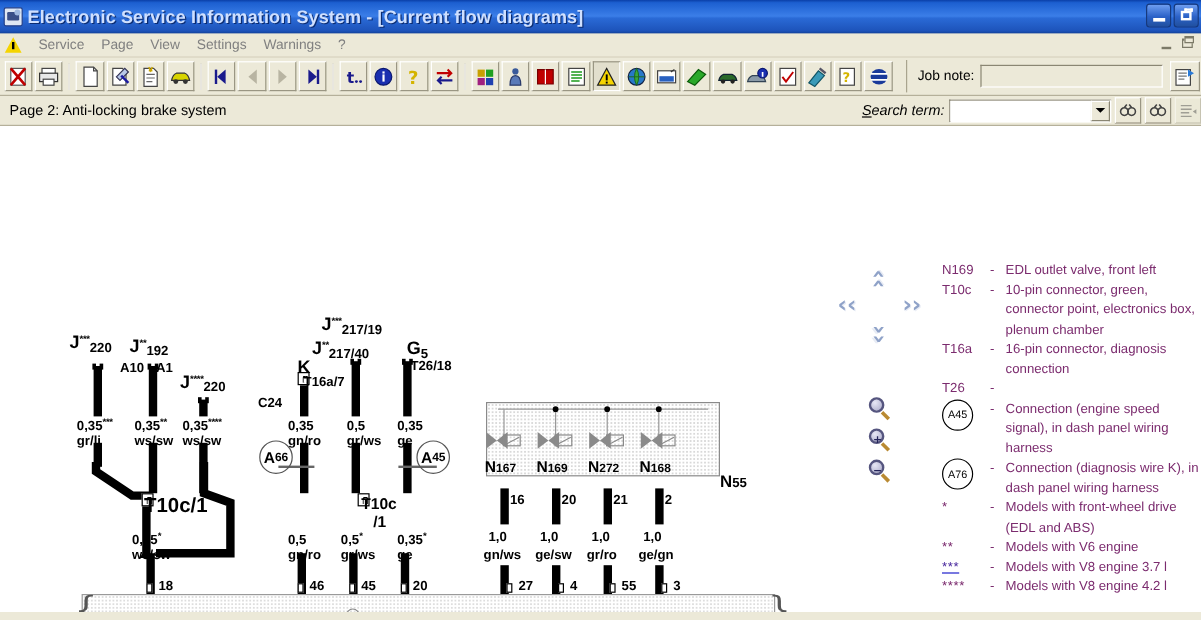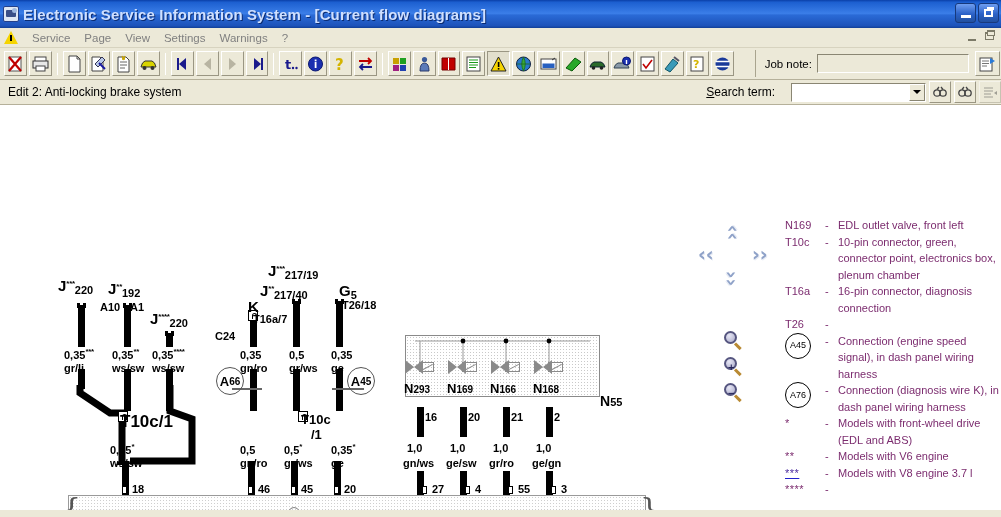--- a/index.html
+++ b/index.html
@@ -78,38 +78,38 @@
     width:25px; height:25px; margin:0 1px;
     background:#ece9d8; border:1px solid #ece9d8;
     display:flex; align-items:center; justify-content:center; position:relative;
   }
   .tbtn.raised { border:1px solid; border-color:#fff #9a9683 #9a9683 #fff; }
   .tbtn.pressed { border:1px solid; border-color:#9a9683 #fff #fff #9a9683; background:#e2dfcd; }
   .sep { width:1px; height:22px; margin:0 4px; background:#a9a48e; border-right:1px solid #fff; }
   .ico { width:19px; height:18px; position:relative; display:block; }
 
   #jobnote-wrap {
-    display:flex; align-items:center; margin-left:20px; height:27px;
+    display:flex; align-items:center; margin-left:10px; height:27px;
     border-left:1px solid #a9a48e; padding-left:9px;
   }
   #jobnote-label { font-size:11.5px; color:#000; margin-right:5px; white-space:nowrap;}
   #jobnote-input {
     width:152px; height:19px; background:#ece9d8;
     border:1px solid; border-color:#8a8673 #fff #fff #8a8673;
     font-size:11px; font-family:"Liberation Sans",sans-serif; padding:1px 3px;
   }
 
   
   #pagerow {
     height:25px; background:#ece9d8; display:flex; align-items:center;
     border-bottom:1px solid #b5b09a; padding-left:8px;
   }
   #page-title { font-size:12px; color:#000; white-space:nowrap; }
   #search-wrap { display:flex; align-items:center; margin-left:auto; height:23px; }
-  #search-label { font-size:12px; color:#000; margin-right:16px; white-space:nowrap; }
+  #search-label { font-size:12px; color:#000; margin-right:4px; white-space:nowrap;font-style:italic; }
   #search-label u { text-decoration:underline; }
   #search-combo {
     width:135px; height:19px; display:flex; align-items:stretch;
     border:1px solid; border-color:#8a8673 #fff #fff #8a8673; background:#fff;
   }
   #search-input {
     flex:1; border:none; outline:none; background:#fff;
     font-size:11px; font-family:"Liberation Sans",sans-serif; padding:0 3px; min-width:0;
   }
   #search-arrow {
@@ -441,21 +441,21 @@
       <svg class="ico" viewBox="0 0 19 18">
         <rect x="2" y="3" width="12" height="13" fill="#fff" stroke="#444"></rect>
         <path d="M4 6 H11 M4 8.5 H11 M4 11 H9" stroke="#777"></path>
         <path d="M12 3 L17 6 L12 9 Z" fill="#2a7ad8"></path>
       </svg>
     </div>
   </div>
 </div>
 
 <div id="pagerow">
-  <span id="page-title">Edit 2: Anti-locking brake system</span>
+  <span id="page-title">Page 2: Anti-locking brake system</span>
   <div id="search-wrap">
     <span id="search-label"><u>S</u><span>earch term:</span></span>
     <div id="search-combo">
       <input id="search-input" type="text" value="" style="">
       <div id="search-arrow">
           <i></i>
         </div>
     </div>
     <div class="sbtn">
       <svg width="16" height="16" viewBox="0 0 16 16">
@@ -580,21 +580,21 @@
       </div>
       <div class="conncirc" style="left: 347px; top: 262px;">
         <span style="font-size:13px">A</span>
         <span style="font-size:10px">45</span>
       </div>
       <div class="valve" style="left: 405px; top: 255px;">
         <span class="tri-l"></span>
         <span class="tri-r" style="left:9px"></span>
         <span class="box"></span>
       </div>
-      <div class="lbl " style="left: 404px; top: 276px;"><b style="font-size:13px">N</b><span style="font-size:10px;font-weight:bold">293</span></div>
+      <div class="lbl " style="left: 404px; top: 276px;"><b style="font-size:13px">N</b><span style="font-size:10px;font-weight:bold">167</span></div>
       <div class="wire" style="left: 417px; top: 302px; width: 7px; height: 30px;"></div>
       <div class="lbl b" style="left: 425px; top: 306px;"><b>16</b></div>
       <div class="lbl b" style="left: 407px; top: 337px;"><b>1,0</b></div>
       <div class="lbl b" style="left: 403px; top: 352px;"><b>gn/ws</b></div>
       <div class="wire" style="left: 417px; top: 366px; width: 7px; height: 24px;"></div>
       <div class="valve" style="left: 448px; top: 255px;">
         <span class="tri-l"></span>
         <span class="tri-r" style="left:9px"></span>
         <span class="box"></span>
       </div>
@@ -602,21 +602,21 @@
       <div class="wire" style="left: 460px; top: 302px; width: 7px; height: 30px;"></div>
       <div class="lbl b" style="left: 468px; top: 306px;"><b>20</b></div>
       <div class="lbl b" style="left: 450px; top: 337px;"><b>1,0</b></div>
       <div class="lbl b" style="left: 446px; top: 352px;"><b>ge/sw</b></div>
       <div class="wire" style="left: 460px; top: 366px; width: 7px; height: 24px;"></div>
       <div class="valve" style="left: 491px; top: 255px;">
         <span class="tri-l"></span>
         <span class="tri-r" style="left:9px"></span>
         <span class="box"></span>
       </div>
-      <div class="lbl " style="left: 490px; top: 276px;"><b style="font-size:13px">N</b><span style="font-size:10px;font-weight:bold">166</span></div>
+      <div class="lbl " style="left: 490px; top: 276px;"><b style="font-size:13px">N</b><span style="font-size:10px;font-weight:bold">272</span></div>
       <div class="wire" style="left: 503px; top: 302px; width: 7px; height: 30px;"></div>
       <div class="lbl b" style="left: 511px; top: 306px;"><b>21</b></div>
       <div class="lbl b" style="left: 493px; top: 337px;"><b>1,0</b></div>
       <div class="lbl b" style="left: 489px; top: 352px;"><b>gr/ro</b></div>
       <div class="wire" style="left: 503px; top: 366px; width: 7px; height: 24px;"></div>
       <div class="valve" style="left: 534px; top: 255px;">
         <span class="tri-l"></span>
         <span class="tri-r" style="left:9px"></span>
         <span class="box"></span>
       </div>
@@ -708,16 +708,17 @@
         <div class="lgtxt">Models with V6 engine</div>
       </div>
       <div class="lgrow">
         <div class="lgkey star ul">***</div>
         <div class="lgdash">-</div>
         <div class="lgtxt">Models with V8 engine 3.7 l</div>
       </div>
       <div class="lgrow">
         <div class="lgkey star">****</div>
         <div class="lgdash">-</div>
+        <div class="lgtxt">Models with V8 engine 4.2 l</div>
       </div>
     </div>
 
 </div>
 
 </body></html>

